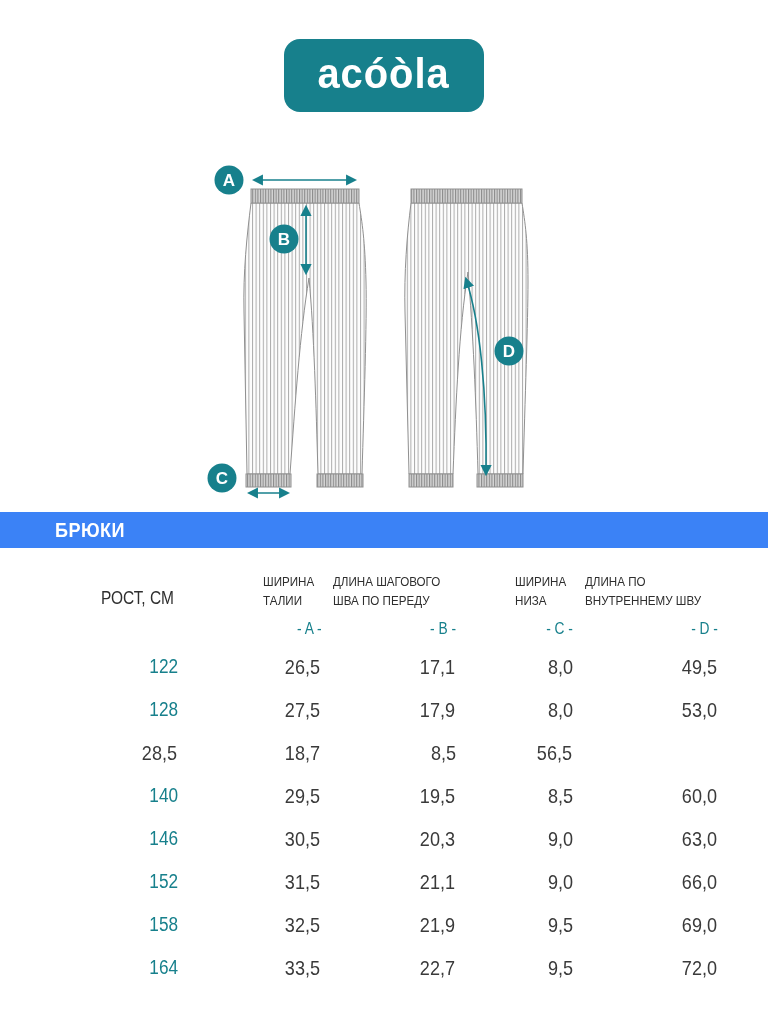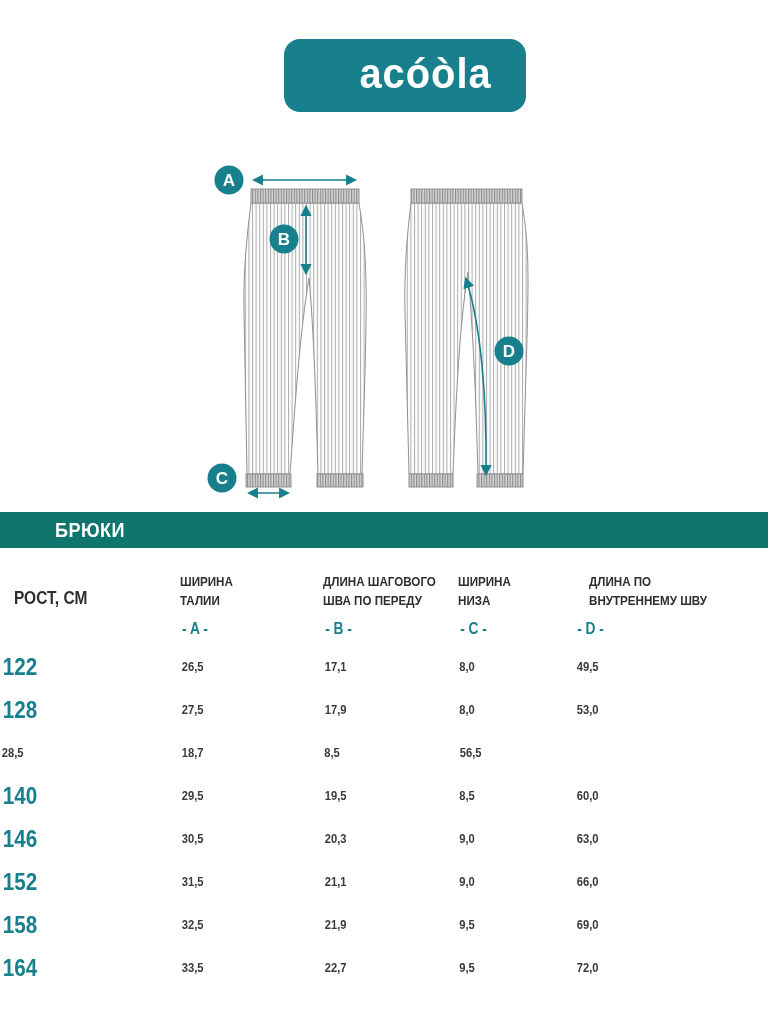--- a/index.html
+++ b/index.html
@@ -8,21 +8,21 @@
     font-family:"Liberation Sans","DejaVu Sans",sans-serif;
     -webkit-font-smoothing:antialiased;
   }
   
   .cx{display:inline-block;transform:scaleX(.86);transform-origin:center;white-space:nowrap;}
   .cxl{display:inline-block;transform:scaleX(.86);transform-origin:left center;white-space:nowrap;}
 
   
   .logo{
     position:absolute;left:284px;top:39px;width:200px;height:73px;
-    border-radius:16px;display:flex;align-items:center;justify-content:center;padding-left:42px;
+    border-radius:16px;display:flex;align-items:center;justify-content:center;
   }
   .logo-text{
     color:#fff;font-size:42px;font-weight:bold;letter-spacing:1px;
     transform:scaleX(.95);line-height:1;padding-bottom:4px;
   }
 
   
   .diagram{position:absolute;left:0;top:160px;width:768px;height:350px;}
 
   
@@ -37,23 +37,23 @@
   
   .size-table{position:absolute;left:0;top:548px;width:768px;}
   .grid6{display:grid;grid-template-columns:180px 143px 135px 117px 145px 48px;}
   .hrow{height:64px;align-items:end;}
   .hcell{display:flex;justify-content:center;align-items:flex-end;padding-bottom:2px;}
   .hcell .hblock{font-size:13.5px;line-height:19px;color:#2e2e2e;text-align:left;}
   .rost-cell{font-size:18px;color:#2e2e2e;padding-bottom:3px;margin-left:8px;}
   .lrow{height:33px;align-items:center;}
   .lcell{text-align:center;color:#17808C;font-size:16px;}
   .trow{height:43px;align-items:center;}
-  .tcell{text-align:center;font-size:13px;color:#3a3a3a;}
-  .size-cell{color:#17808C;font-size:24px;}
-  .grid6>div{display:flex;align-items:center;justify-content:flex-start;font-weight:bold;}
+  .tcell{text-align:center;font-size:21px;color:#3a3a3a;}
+  .size-cell{color:#17808C;font-size:20px;}
+  .grid6>div{display:flex;align-items:center;justify-content:flex-end;}
   .hrow>div{align-items:flex-end;}
 </style>
 </head>
 <body>
 
 <div class="logo" style="background:#17808C;">
   <span class="logo-text">acóòla</span>
 </div>
 
 <svg class="diagram" viewBox="0 160 768 350" width="768" height="350" xmlns="http://www.w3.org/2000/svg">
@@ -107,21 +107,21 @@
   <g>
     <circle cx="222" cy="478" r="14.5" fill="#17808C"></circle>
     <text x="222" y="478" dy=".36em" text-anchor="middle" fill="#ffffff" font-size="17" font-weight="bold">C</text>
   </g>
   <g>
     <circle cx="509" cy="351" r="14.5" fill="#17808C"></circle>
     <text x="509" y="351" dy=".36em" text-anchor="middle" fill="#ffffff" font-size="17" font-weight="bold">D</text>
   </g>
 </svg>
 
-<div class="section-bar" style="background:#0f766e;">
+<div class="section-bar" style="background:#3b82f6;">
   <span class="section-title"><span class="cxl">БРЮКИ</span></span>
 </div>
 
 <div class="size-table">
 
   <div class="grid6 hrow">
     <div class="hcell rost-cell">
       <span class="cx">РОСТ, СМ</span>
     </div>
     <div class="hcell">

